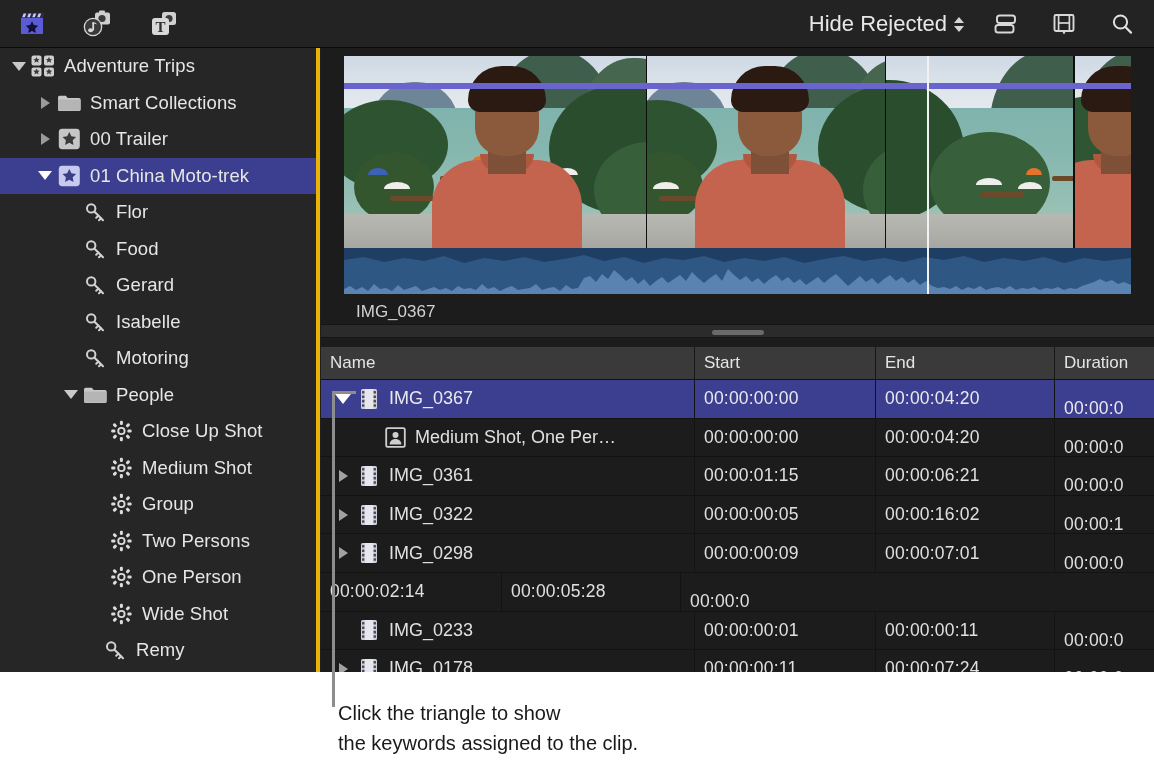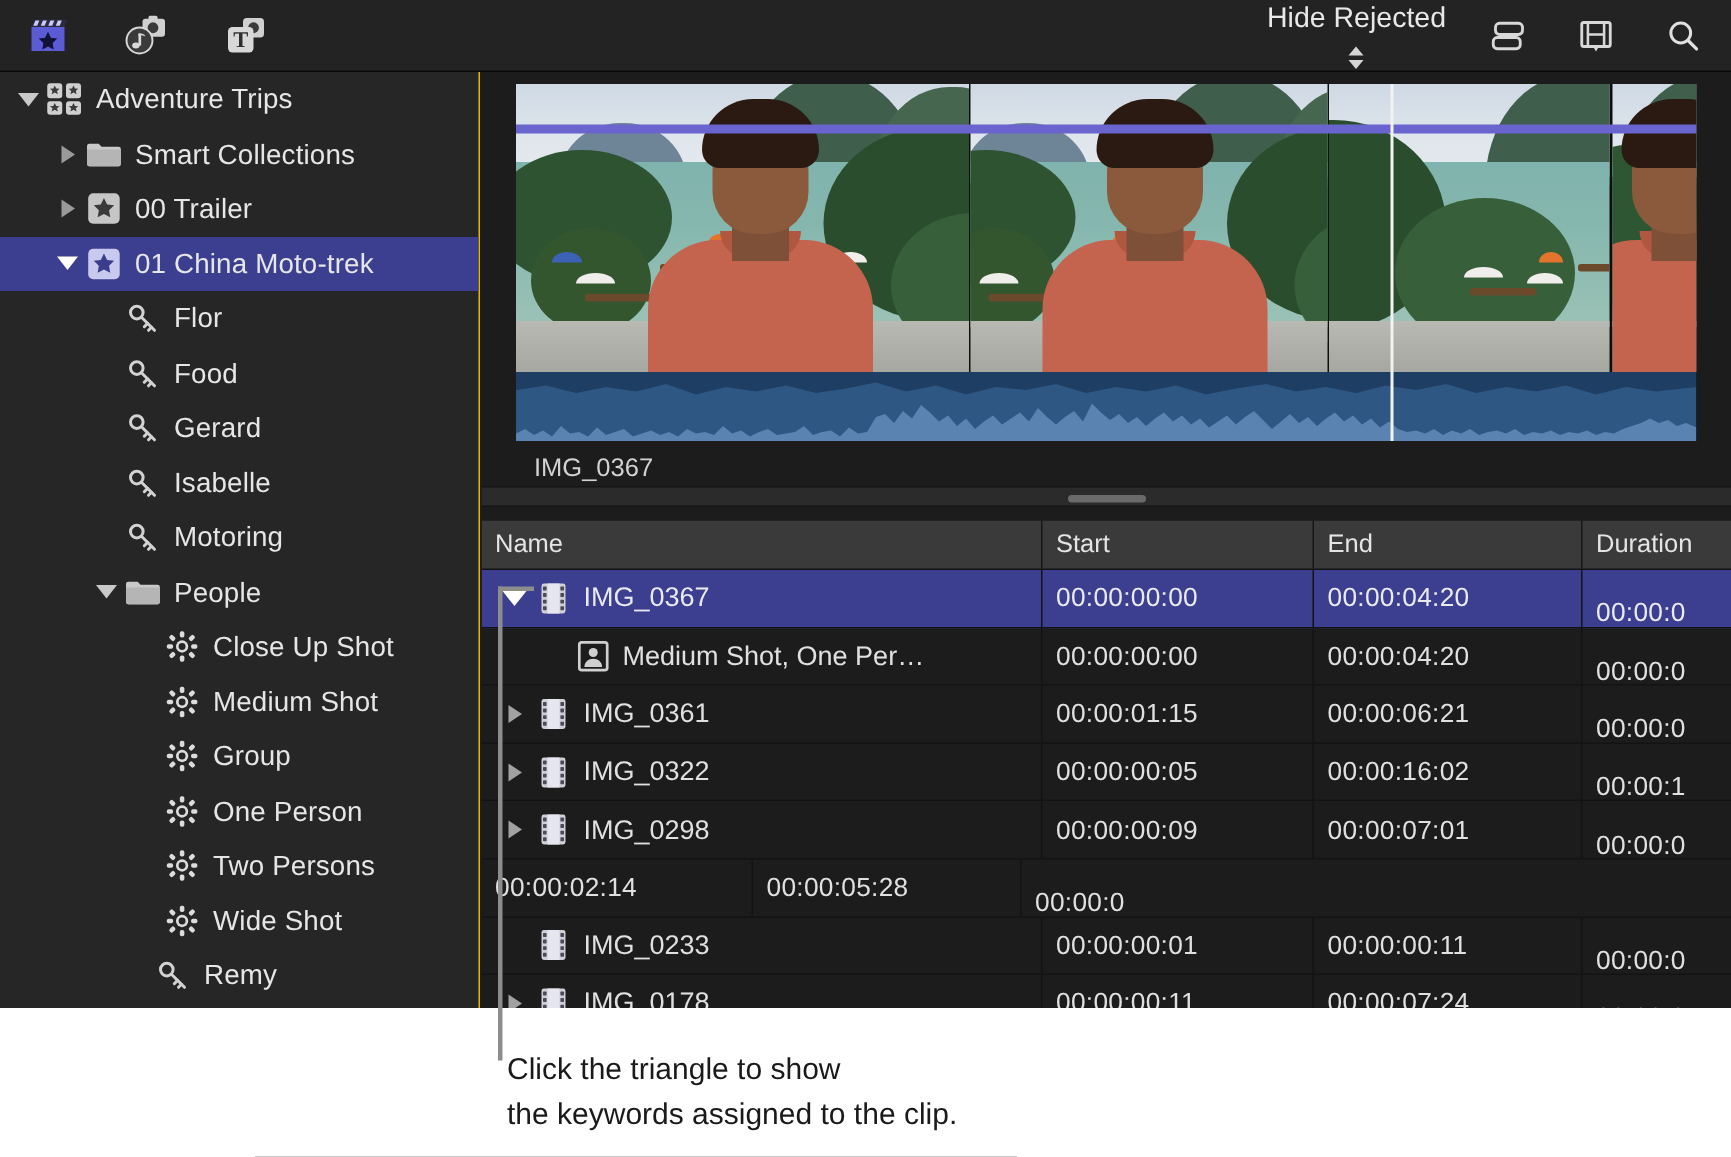--- a/index.html
+++ b/index.html
@@ -53,24 +53,23 @@
   .tb-btn {
     width: 36px; height: 32px;
     display: flex; align-items: center; justify-content: center;
     cursor: default;
   }
   .hide-rejected {
     display: flex;
     align-items: center;
     gap: 7px;
     color: #e8e8e8;
-    font-size: 19px;
+    font-size: 22px;
     padding-right: 2px;
     cursor: default;
-    flex-direction: column;
   }
   .stepper {
     display: inline-flex;
     flex-direction: column;
     align-items: center;
     justify-content: center;
     line-height: 0;
     gap: 3px;
   }
   .stepper i {
@@ -82,21 +81,21 @@
   .stepper i.up { border-bottom: 6px solid #d6d6d6; }
   .stepper i.dn { border-top: 6px solid #d6d6d6; }
 
   
   .sidebar {
     position: absolute;
     left: 0; top: 48px;
     width: 320px;
     height: 624px;
     background: #262626;
-    border-right: 1px solid #eab308;
+    border-right: 4px solid #eab308;
     box-sizing: border-box;
     overflow: hidden;
   }
   .srow {
     position: relative;
     height: 36.5px;
     display: flex;
     align-items: center;
     color: #e6e6e6;
     font-size: 18.5px;
@@ -713,21 +712,21 @@
           <rect x="17.4" y="9.5" width="4.2" height="3" rx="1.2"></rect>
           <rect x="3.4" y="3.2" width="3" height="4.2" rx="1.2" transform="rotate(-45 4.9 5.3)"></rect>
           <rect x="16.4" y="3.2" width="3" height="4.2" rx="1.2" transform="rotate(45 17.9 5.3)"></rect>
           <rect x="3.4" y="14.6" width="3" height="4.2" rx="1.2" transform="rotate(45 4.9 16.7)"></rect>
           <rect x="16.4" y="14.6" width="3" height="4.2" rx="1.2" transform="rotate(-45 17.9 16.7)"></rect>
         </g>
       </g>
       <circle cx="11.4" cy="11" r="2.3" fill="#262626"></circle>
             </svg>
           </span>
-          <span class="slabel">One Person</span>
+          <span class="slabel">Two Persons</span>
         </div>
         <div class="srow" style="padding-left: 86px;">
           <span class="disc"></span>
           <span class="sicon">
             <svg width="23" height="22" viewBox="0 0 23 22">
       <g fill="#dcdcdc">
         <circle cx="11.4" cy="11" r="4.1"></circle>
         <g>
           <rect x="9.9" y="0.8" width="3" height="4.2" rx="1.2"></rect>
           <rect x="9.9" y="17" width="3" height="4.2" rx="1.2"></rect>
@@ -735,21 +734,21 @@
           <rect x="17.4" y="9.5" width="4.2" height="3" rx="1.2"></rect>
           <rect x="3.4" y="3.2" width="3" height="4.2" rx="1.2" transform="rotate(-45 4.9 5.3)"></rect>
           <rect x="16.4" y="3.2" width="3" height="4.2" rx="1.2" transform="rotate(45 17.9 5.3)"></rect>
           <rect x="3.4" y="14.6" width="3" height="4.2" rx="1.2" transform="rotate(45 4.9 16.7)"></rect>
           <rect x="16.4" y="14.6" width="3" height="4.2" rx="1.2" transform="rotate(-45 17.9 16.7)"></rect>
         </g>
       </g>
       <circle cx="11.4" cy="11" r="2.3" fill="#262626"></circle>
             </svg>
           </span>
-          <span class="slabel">Two Persons</span>
+          <span class="slabel">One Person</span>
         </div>
         <div class="srow" style="padding-left: 86px;">
           <span class="disc"></span>
           <span class="sicon">
             <svg width="23" height="22" viewBox="0 0 23 22">
       <g fill="#dcdcdc">
         <circle cx="11.4" cy="11" r="4.1"></circle>
         <g>
           <rect x="9.9" y="0.8" width="3" height="4.2" rx="1.2"></rect>
           <rect x="9.9" y="17" width="3" height="4.2" rx="1.2"></rect>

